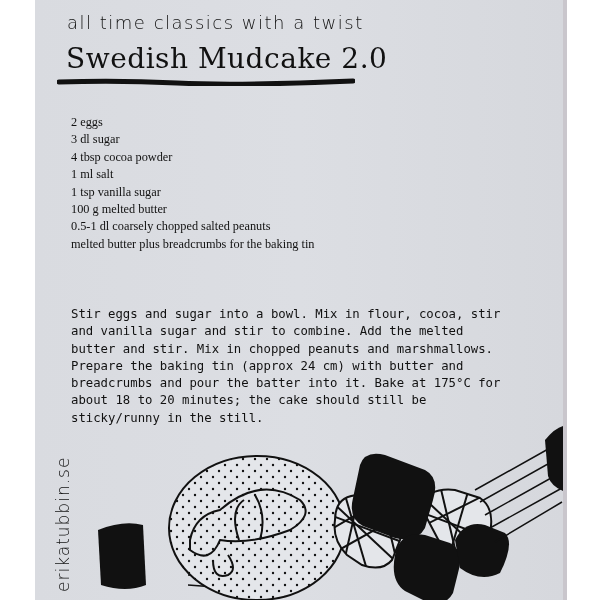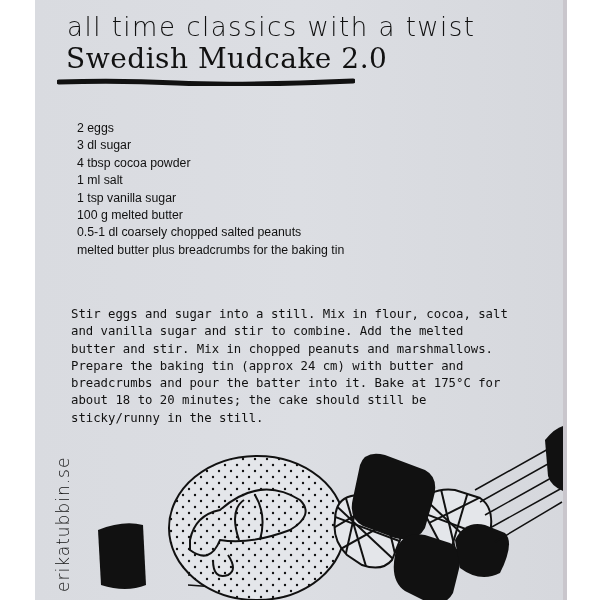--- a/index.html
+++ b/index.html
@@ -1,22 +1,22 @@
 <!DOCTYPE html>
 <html><head>
 <meta charset="utf-8">
 <style>
   html,body{margin:0;padding:0;}
   body{width:600px;height:600px;background:#ffffff;position:relative;overflow:hidden;}
   .card{position:absolute;left:35px;top:0;width:528px;height:600px;background:linear-gradient(90deg,#d9dbe0 0%,#dcdee3 50%,#d6d8dd 100%);}
   .card-edge{position:absolute;left:563px;top:0;width:4px;height:600px;background:#c9c6cc;}
-  .tagline{position:absolute;left:67px;top:12px;font-family:"DejaVu Sans",sans-serif;font-size:26px;color:#111;letter-spacing:1.5px;font-weight:300;}
+  .tagline{position:absolute;left:67px;top:12px;font-family:"DejaVu Sans",sans-serif;font-size:18px;color:#111;letter-spacing:1.5px;font-weight:300;}
   .title{position:absolute;left:66px;top:42px;font-family:"DejaVu Serif",serif;font-size:28px;color:#111;letter-spacing:0.5px;}
   .underline{position:absolute;left:57px;top:78px;width:298px;height:8px;}
-  .ingredients{position:absolute;left:71px;top:114px;font-family:Liberation Sans, sans-serif;font-size:12.3px;line-height:17.4px;color:#111;margin:6px;padding:0;list-style:none;}
+  .ingredients{position:absolute;left:71px;top:114px;font-family:Liberation Serif, serif;font-size:12.3px;line-height:17.4px;color:#111;margin:0;padding:0;list-style:none;}
   .method{position:absolute;left:71px;top:306px;width:450px;font-family:"DejaVu Sans Mono",monospace;font-size:12.3px;line-height:17.3px;color:#111;}
   .method span{display:block;white-space:nowrap;}
   .credit{position:absolute;left:53px;top:452px;font-family:"DejaVu Sans",sans-serif;font-size:17px;color:#111;letter-spacing:1px;writing-mode:vertical-rl;transform:rotate(180deg);transform-origin:center;height:140px;font-weight:300;}
   .illustration{position:absolute;left:90px;top:420px;width:475px;height:180px;}
 </style>
 </head>
 <body>
 
 <div class="card"></div>
 <div class="card-edge"></div>
@@ -32,21 +32,21 @@
   <li>3 dl sugar</li>
   <li>4 tbsp cocoa powder</li>
   <li>1 ml salt</li>
   <li>1 tsp vanilla sugar</li>
   <li>100 g melted butter</li>
   <li>0.5-1 dl coarsely chopped salted peanuts</li>
   <li>melted butter plus breadcrumbs for the baking tin</li>
 </ul>
 
 <div class="method">
-  <span>Stir eggs and sugar into a still. Mix in flour, cocoa, salt</span>
+  <span>Stir eggs and sugar into a bowl. Mix in flour, cocoa, stir</span>
   <span>and vanilla sugar and stir to combine. Add the melted</span>
   <span>butter and stir. Mix in chopped peanuts and marshmallows.</span>
   <span>Prepare the baking tin (approx 24 cm) with butter and</span>
   <span>breadcrumbs and pour the batter into it. Bake at 175°C for</span>
   <span>about 18 to 20 minutes; the cake should still be</span>
   <span>sticky/runny in the still.</span>
 </div>
 
 <div class="credit">erikatubbin.se</div>
 

